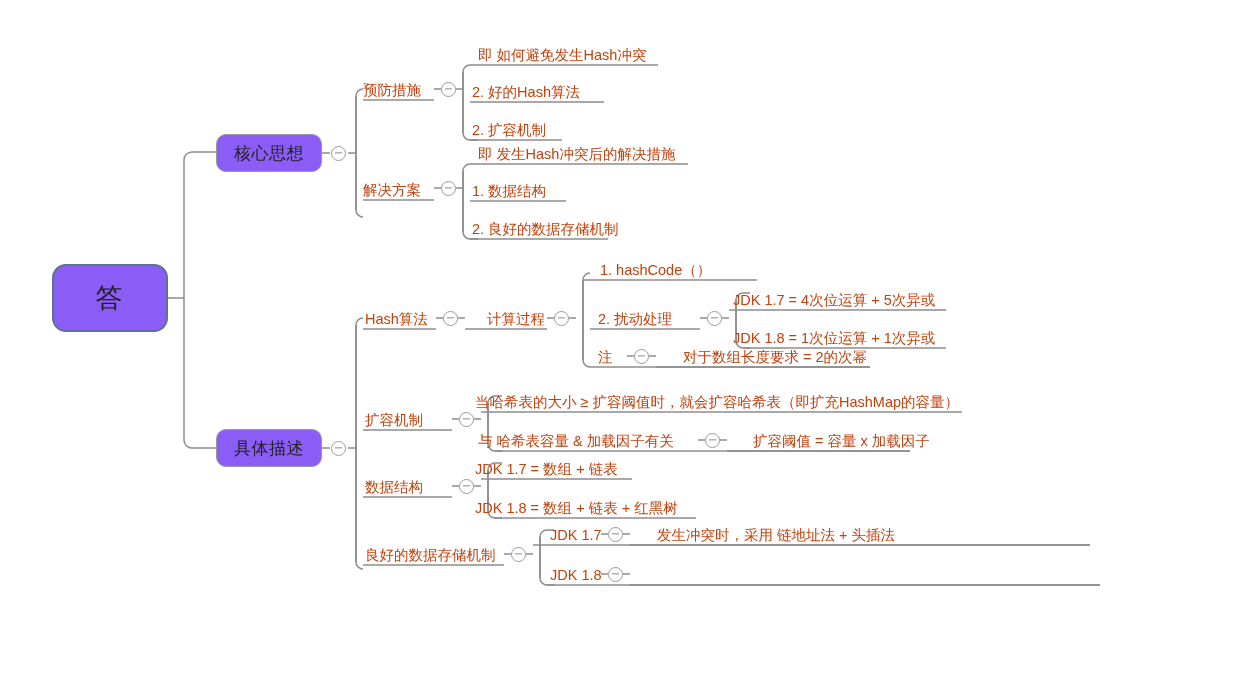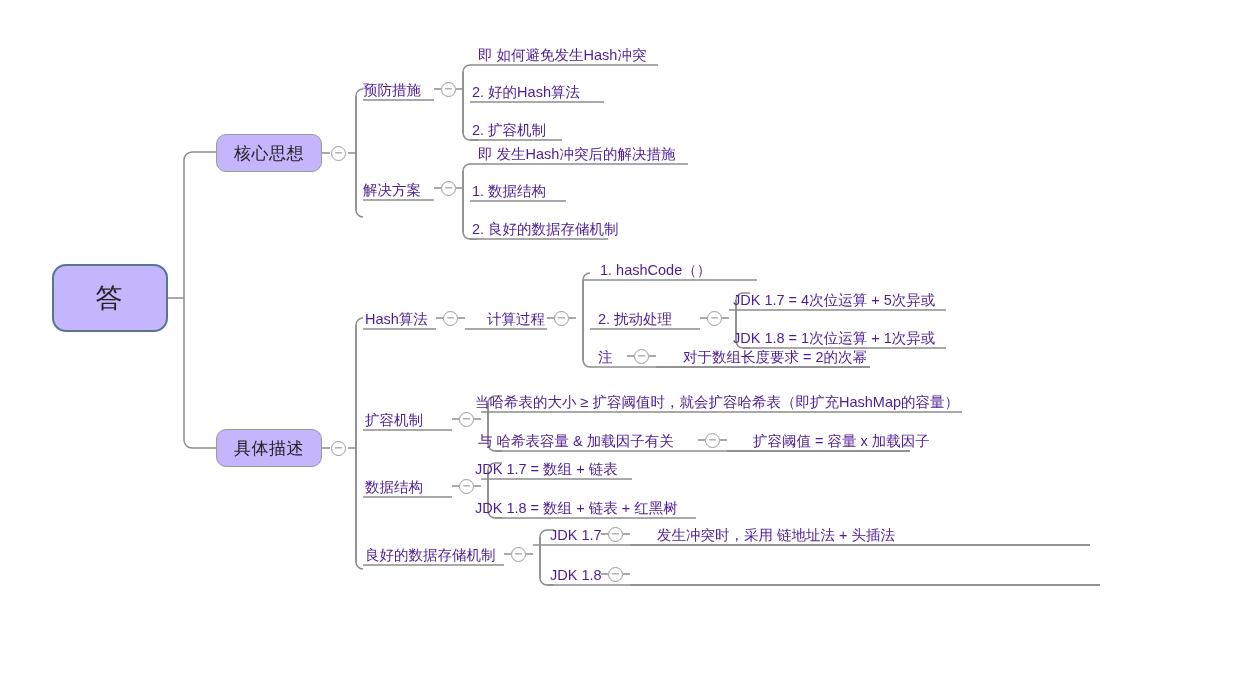--- a/index.html
+++ b/index.html
@@ -29,21 +29,21 @@
     pointer-events: none;
   }
 
   
   .boxnode {
     position: absolute;
     box-sizing: border-box;
     display: flex;
     align-items: center;
     justify-content: center;
-    background: #c4b5fd;
+    background: #8b5cf6;
     border: 1.6px solid #9a9a9a;
     border-radius: 10px;
     white-space: nowrap;
   }
   .boxnode.root {
     border: 2px solid #5b7490;
     border-radius: 14px;
   }
   .boxnode .lbl {
     font-size: 17px;
@@ -56,21 +56,21 @@
     font-weight: 400;
   }
 
   
   .textnode {
     position: absolute;
     box-sizing: border-box;
     white-space: nowrap;
     font-size: 14.5px;
     line-height: 1;
-    color: #4c1d95;
+    color: #c2410c;
     display: flex;
     align-items: flex-end;
     padding-bottom: 3px;
   }
   .textnode .lbl { display: block; }
 
   
   .toggle {
     position: absolute;
     width: 15px;

